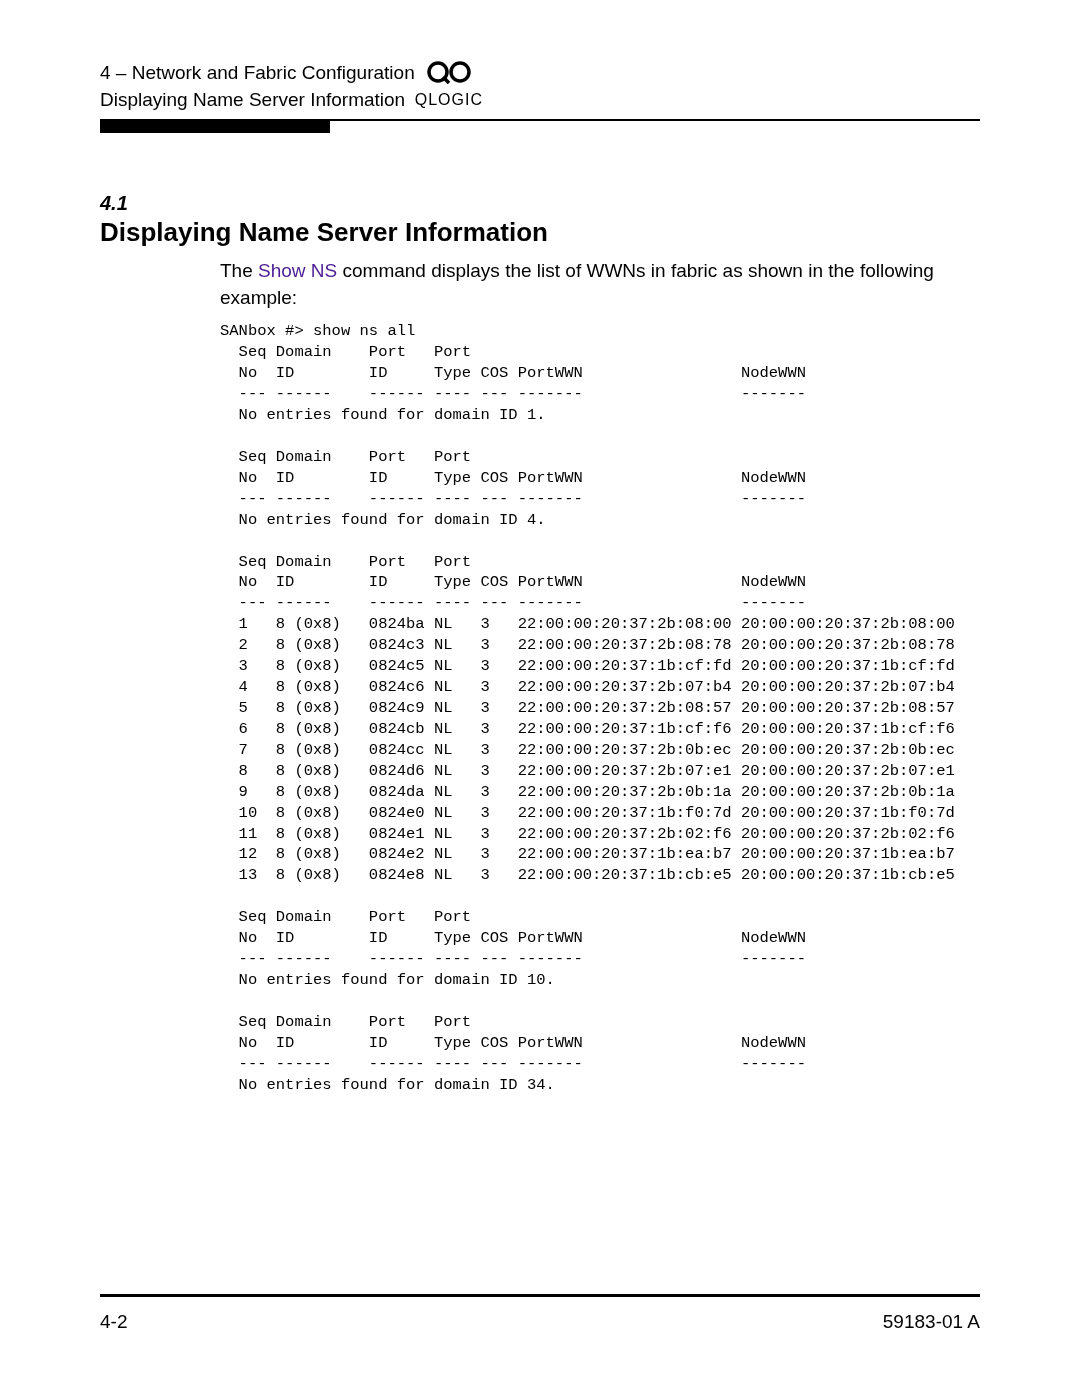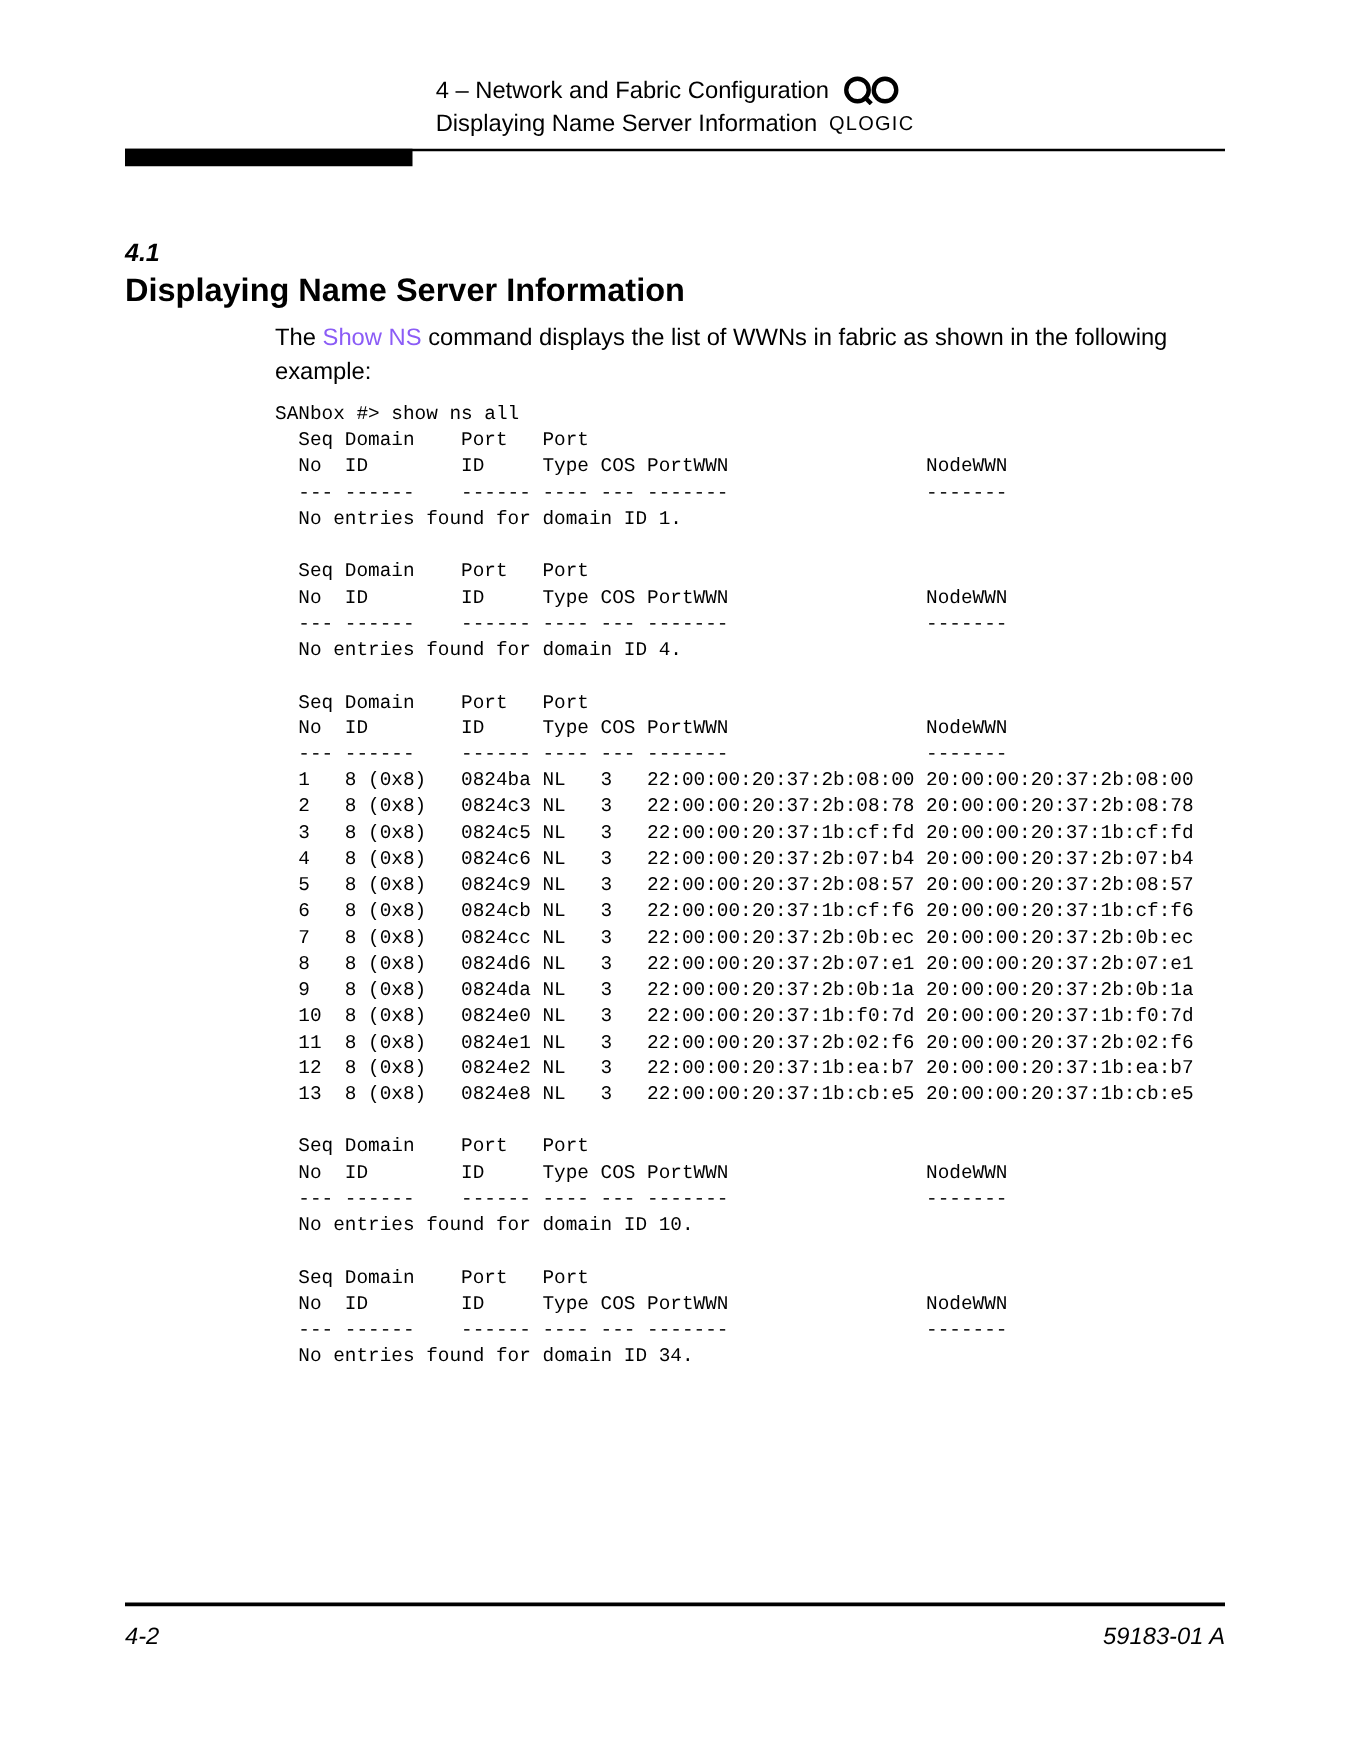--- a/index.html
+++ b/index.html
@@ -11,21 +11,21 @@
   }
   .page {
     width: 1080px;
     height: 1397px;
     position: relative;
     box-sizing: border-box;
     padding: 60px 100px 40px 100px;
   }
   .header-row {
     display: flex;
-    justify-content: center;
+    justify-content: flex-start;
     align-items: flex-start;
   }
   .header-text {
     font-size: 19px;
     line-height: 1.4;
   }
   .logo {
     text-align: center;
     font-family: Arial, sans-serif;
   }
@@ -61,35 +61,34 @@
     font-weight: bold;
     margin-top: 2px;
   }
   .body-text {
     font-size: 19px;
     margin-top: 10px;
     margin-left: 120px;
     line-height: 1.4;
   }
   .link {
-    color: #8b5cf6;
+    color: #4c1d95;
   }
   pre.code {
     font-family: Liberation Mono, monospace;
     font-size: 15.5px;
     line-height: 1.35;
     white-space: pre;
     margin: 10px 0 0 120px;
   }
   .footer {
     position: absolute;
     left: 100px;
     right: 100px;
-    bottom: 76px;
-    font-style: italic;
+    bottom: 64px;
   }
   .footer-rule {
     border: none;
     border-top: 3px solid #000;
     margin: 0 0 14px 0;
   }
   .footer-row {
     display: flex;
     justify-content: space-between;
     font-size: 19px;

